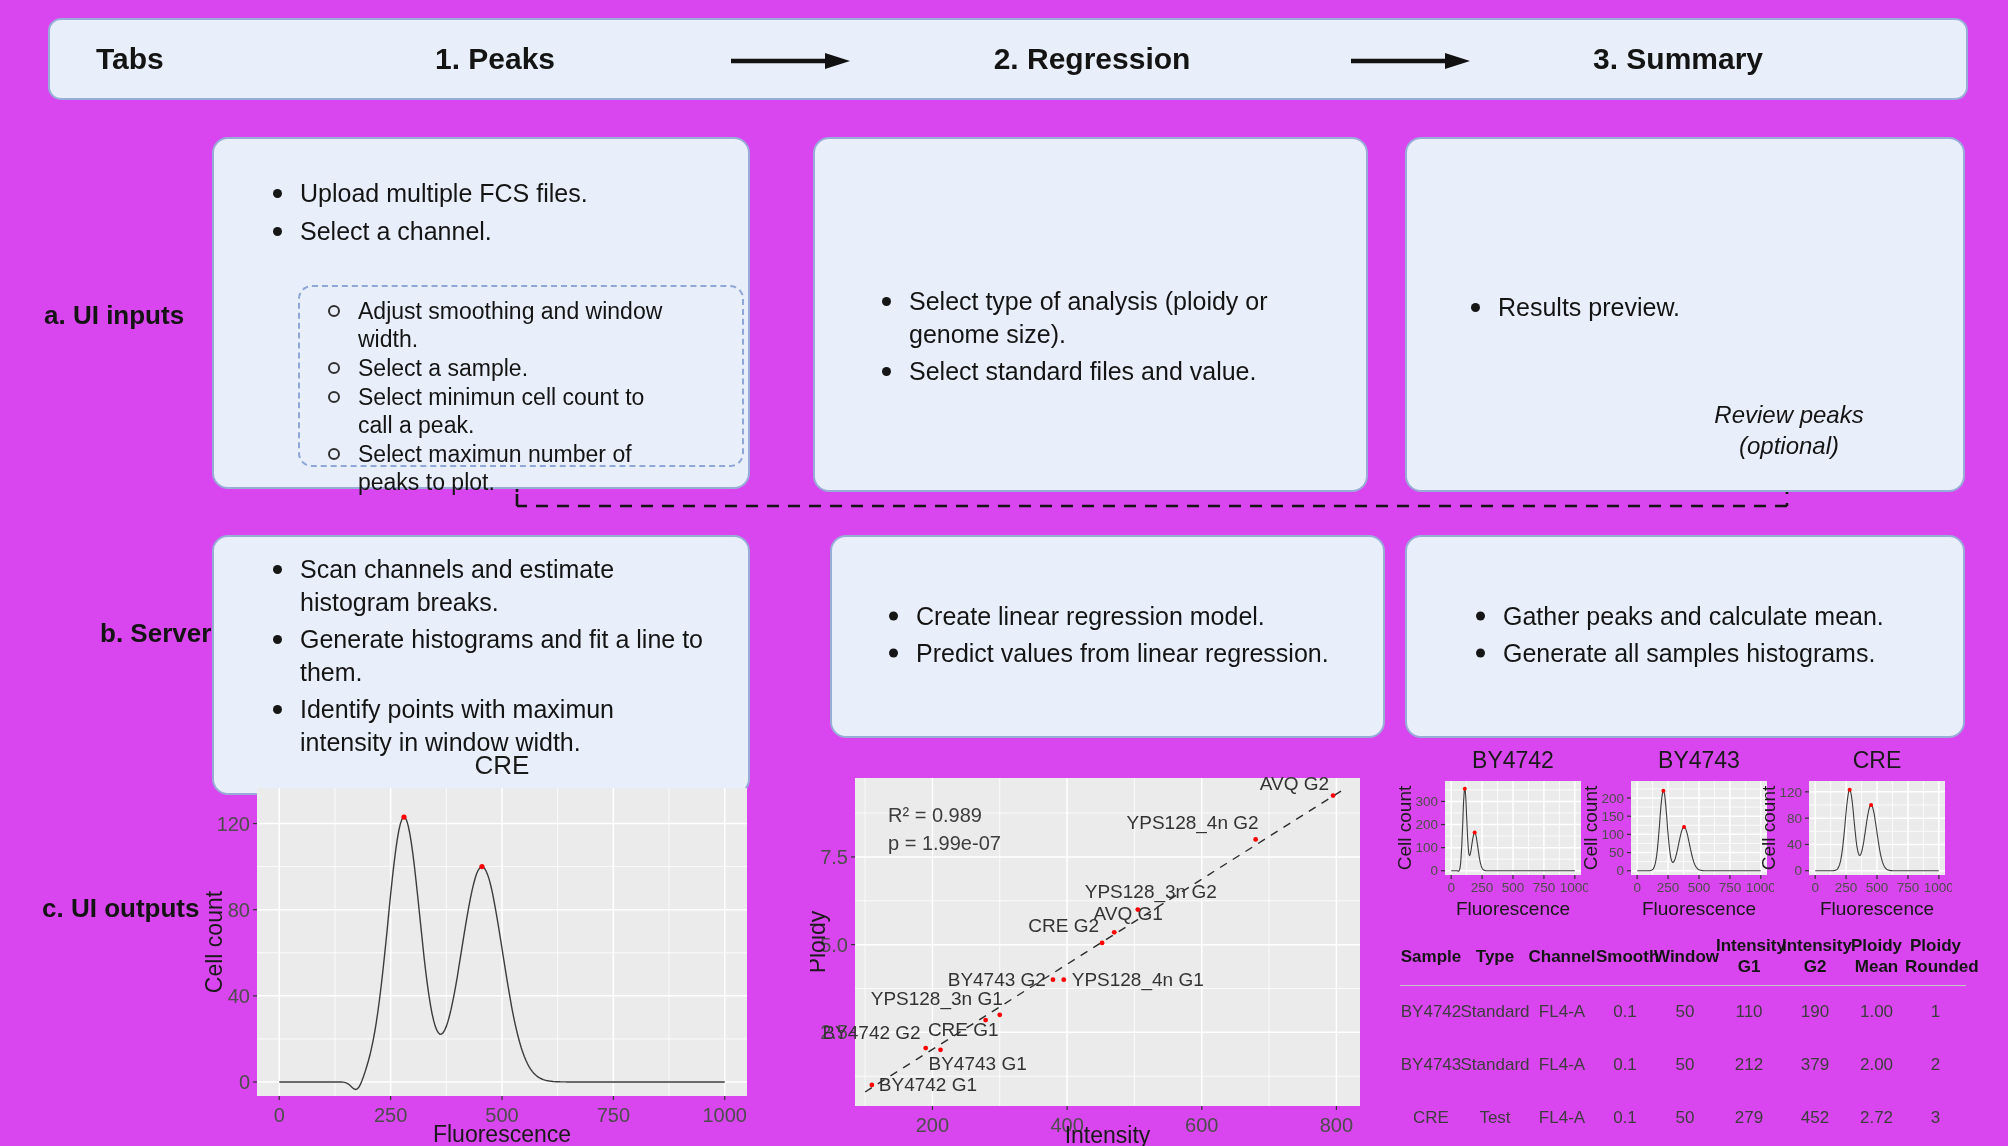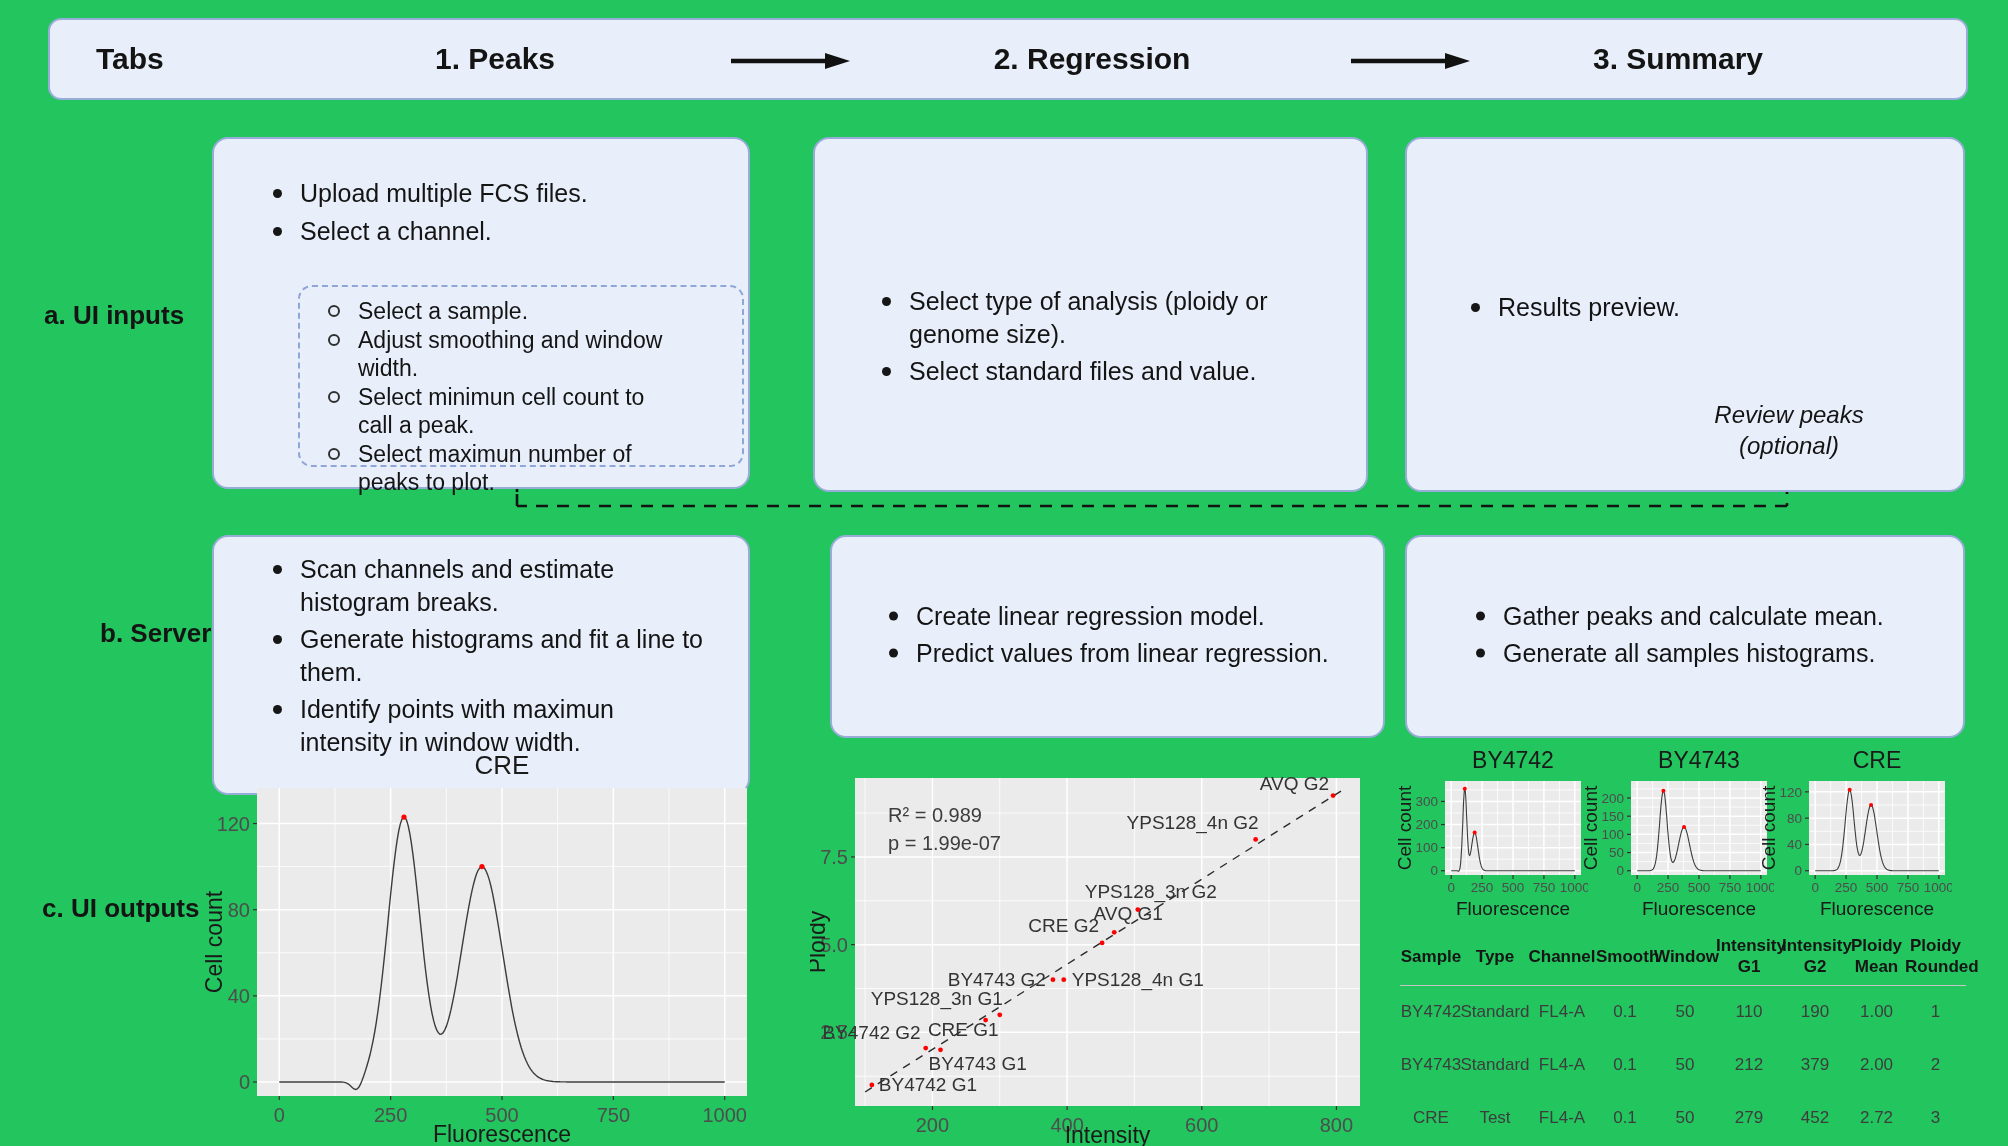--- a/index.html
+++ b/index.html
@@ -1,16 +1,16 @@
 <!DOCTYPE html>
 <html><head>
 <meta charset="utf-8">
 <style>
   html,body{margin:0;background:#fff}
-  .stage{position:relative;width:2008px;height:1146px;background:#22c55e;overflow:hidden;
+  .stage{position:relative;width:2008px;height:1146px;background:#d946ef;overflow:hidden;
          font-family:"Liberation Sans",sans-serif;color:#141414}
   .box{position:absolute;background:#e9effa;border:2px solid #98acd8;border-radius:16px;box-sizing:border-box}
   .topbar{border-radius:13px}
   .tabslabel{position:absolute;left:46px;top:50%;transform:translateY(-50%);font-size:30px;font-weight:700}
   .tab{position:absolute;top:50%;transform:translate(-50%,-50%);font-size:30px;font-weight:700;white-space:nowrap}
   .flowarrow{position:absolute;top:31px}
   .rowlabel{position:absolute;font-size:26px;font-weight:700;white-space:nowrap}
   .bullets{list-style:none;margin:0;padding:0;position:absolute;font-size:25px;line-height:1.3}
   .bullets li{position:relative;padding-left:36px;margin-bottom:5px;white-space:pre-line}
   .bullets li::before{content:"";position:absolute;left:9px;top:12px;width:9px;height:9px;border-radius:50%;background:#161616}
@@ -61,23 +61,23 @@
   <span class="rowlabel" style="left:100px;top:618px">b. Server</span>
   <span class="rowlabel" style="left:42px;top:893px">c. UI outputs</span>
 
   <div class="box" style="left:212px;top:137px;width:538px;height:352px">
     <ul class="bullets" style="left:50px;top:38px;width:452px">
       <li>Upload multiple FCS files.</li>
       <li>Select a channel.</li>
     </ul>
     <div class="dashedbox" style="left:84px;top:146px;width:446px;height:182px">
       <ul class="bullets sub">
-        <li>Select a sample.</li>
         <li>Adjust smoothing and window
 width.</li>
+        <li>Select a sample.</li>
         <li>Select minimun cell count to
 call a peak.</li>
         <li>Select maximun number of
 peaks to plot.</li>
       </ul>
     </div>
   </div>
 
   <div class="box" style="left:813px;top:137px;width:555px;height:355px">
     <ul class="bullets" style="left:58px;top:146px;width:462px">

